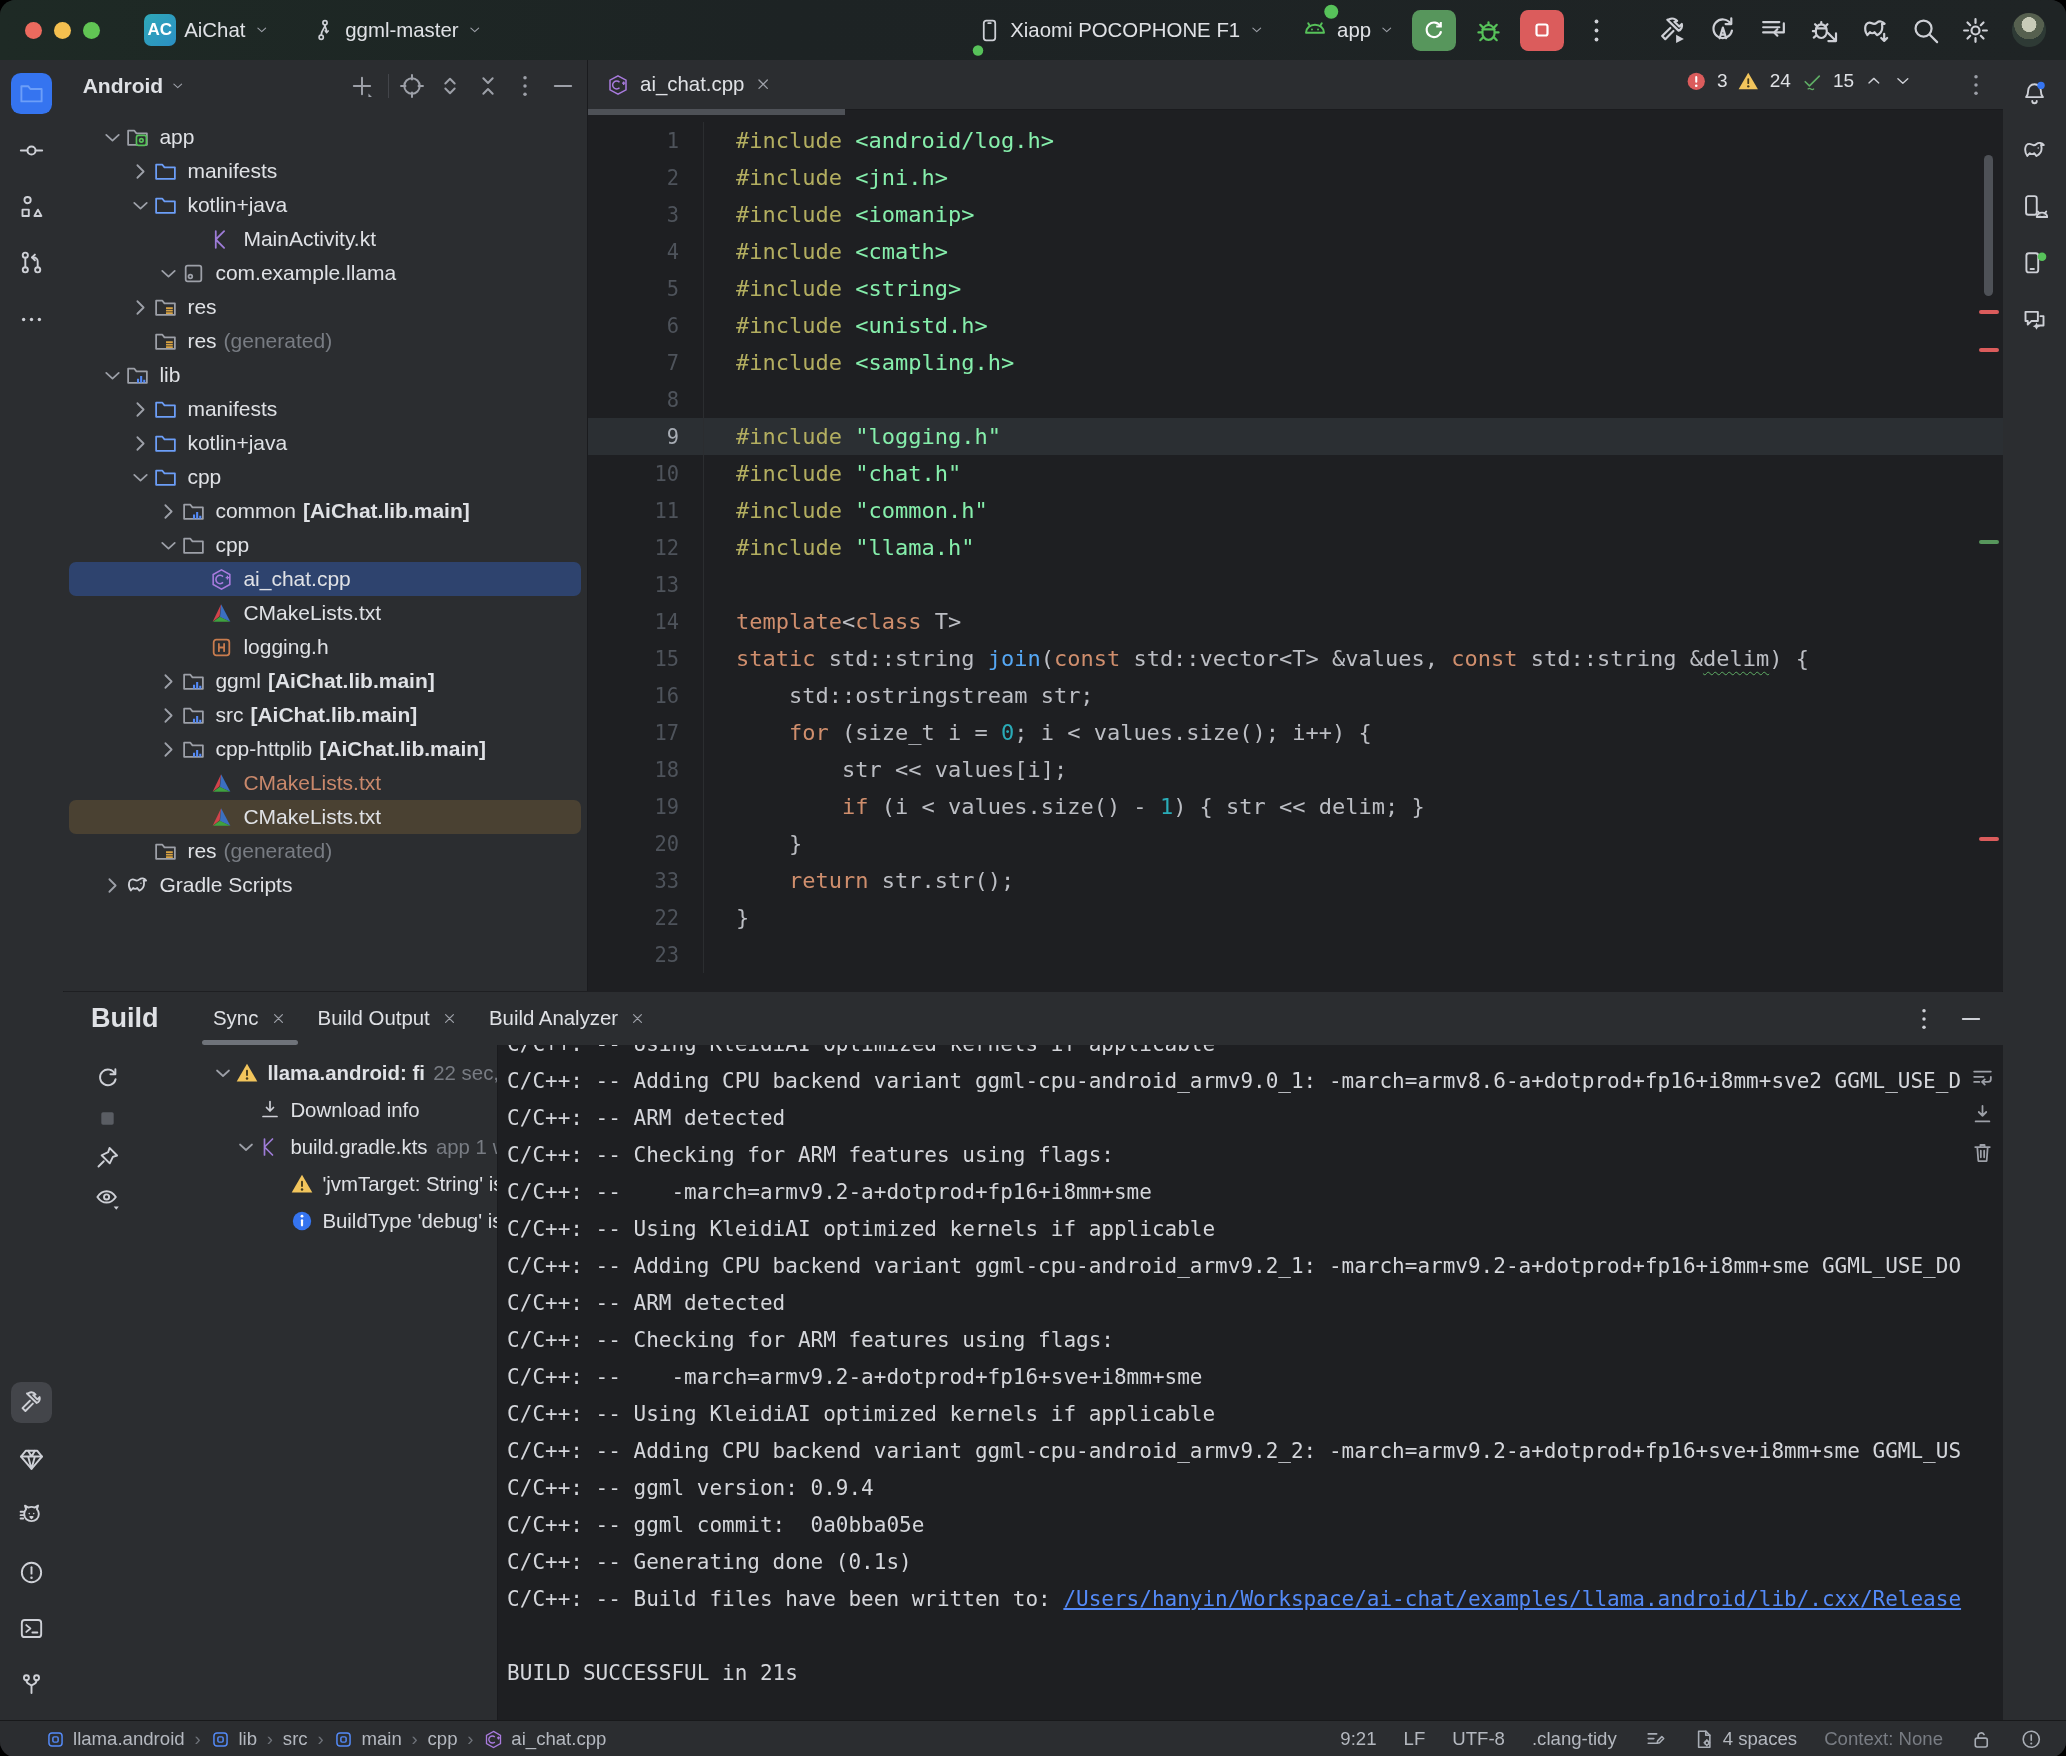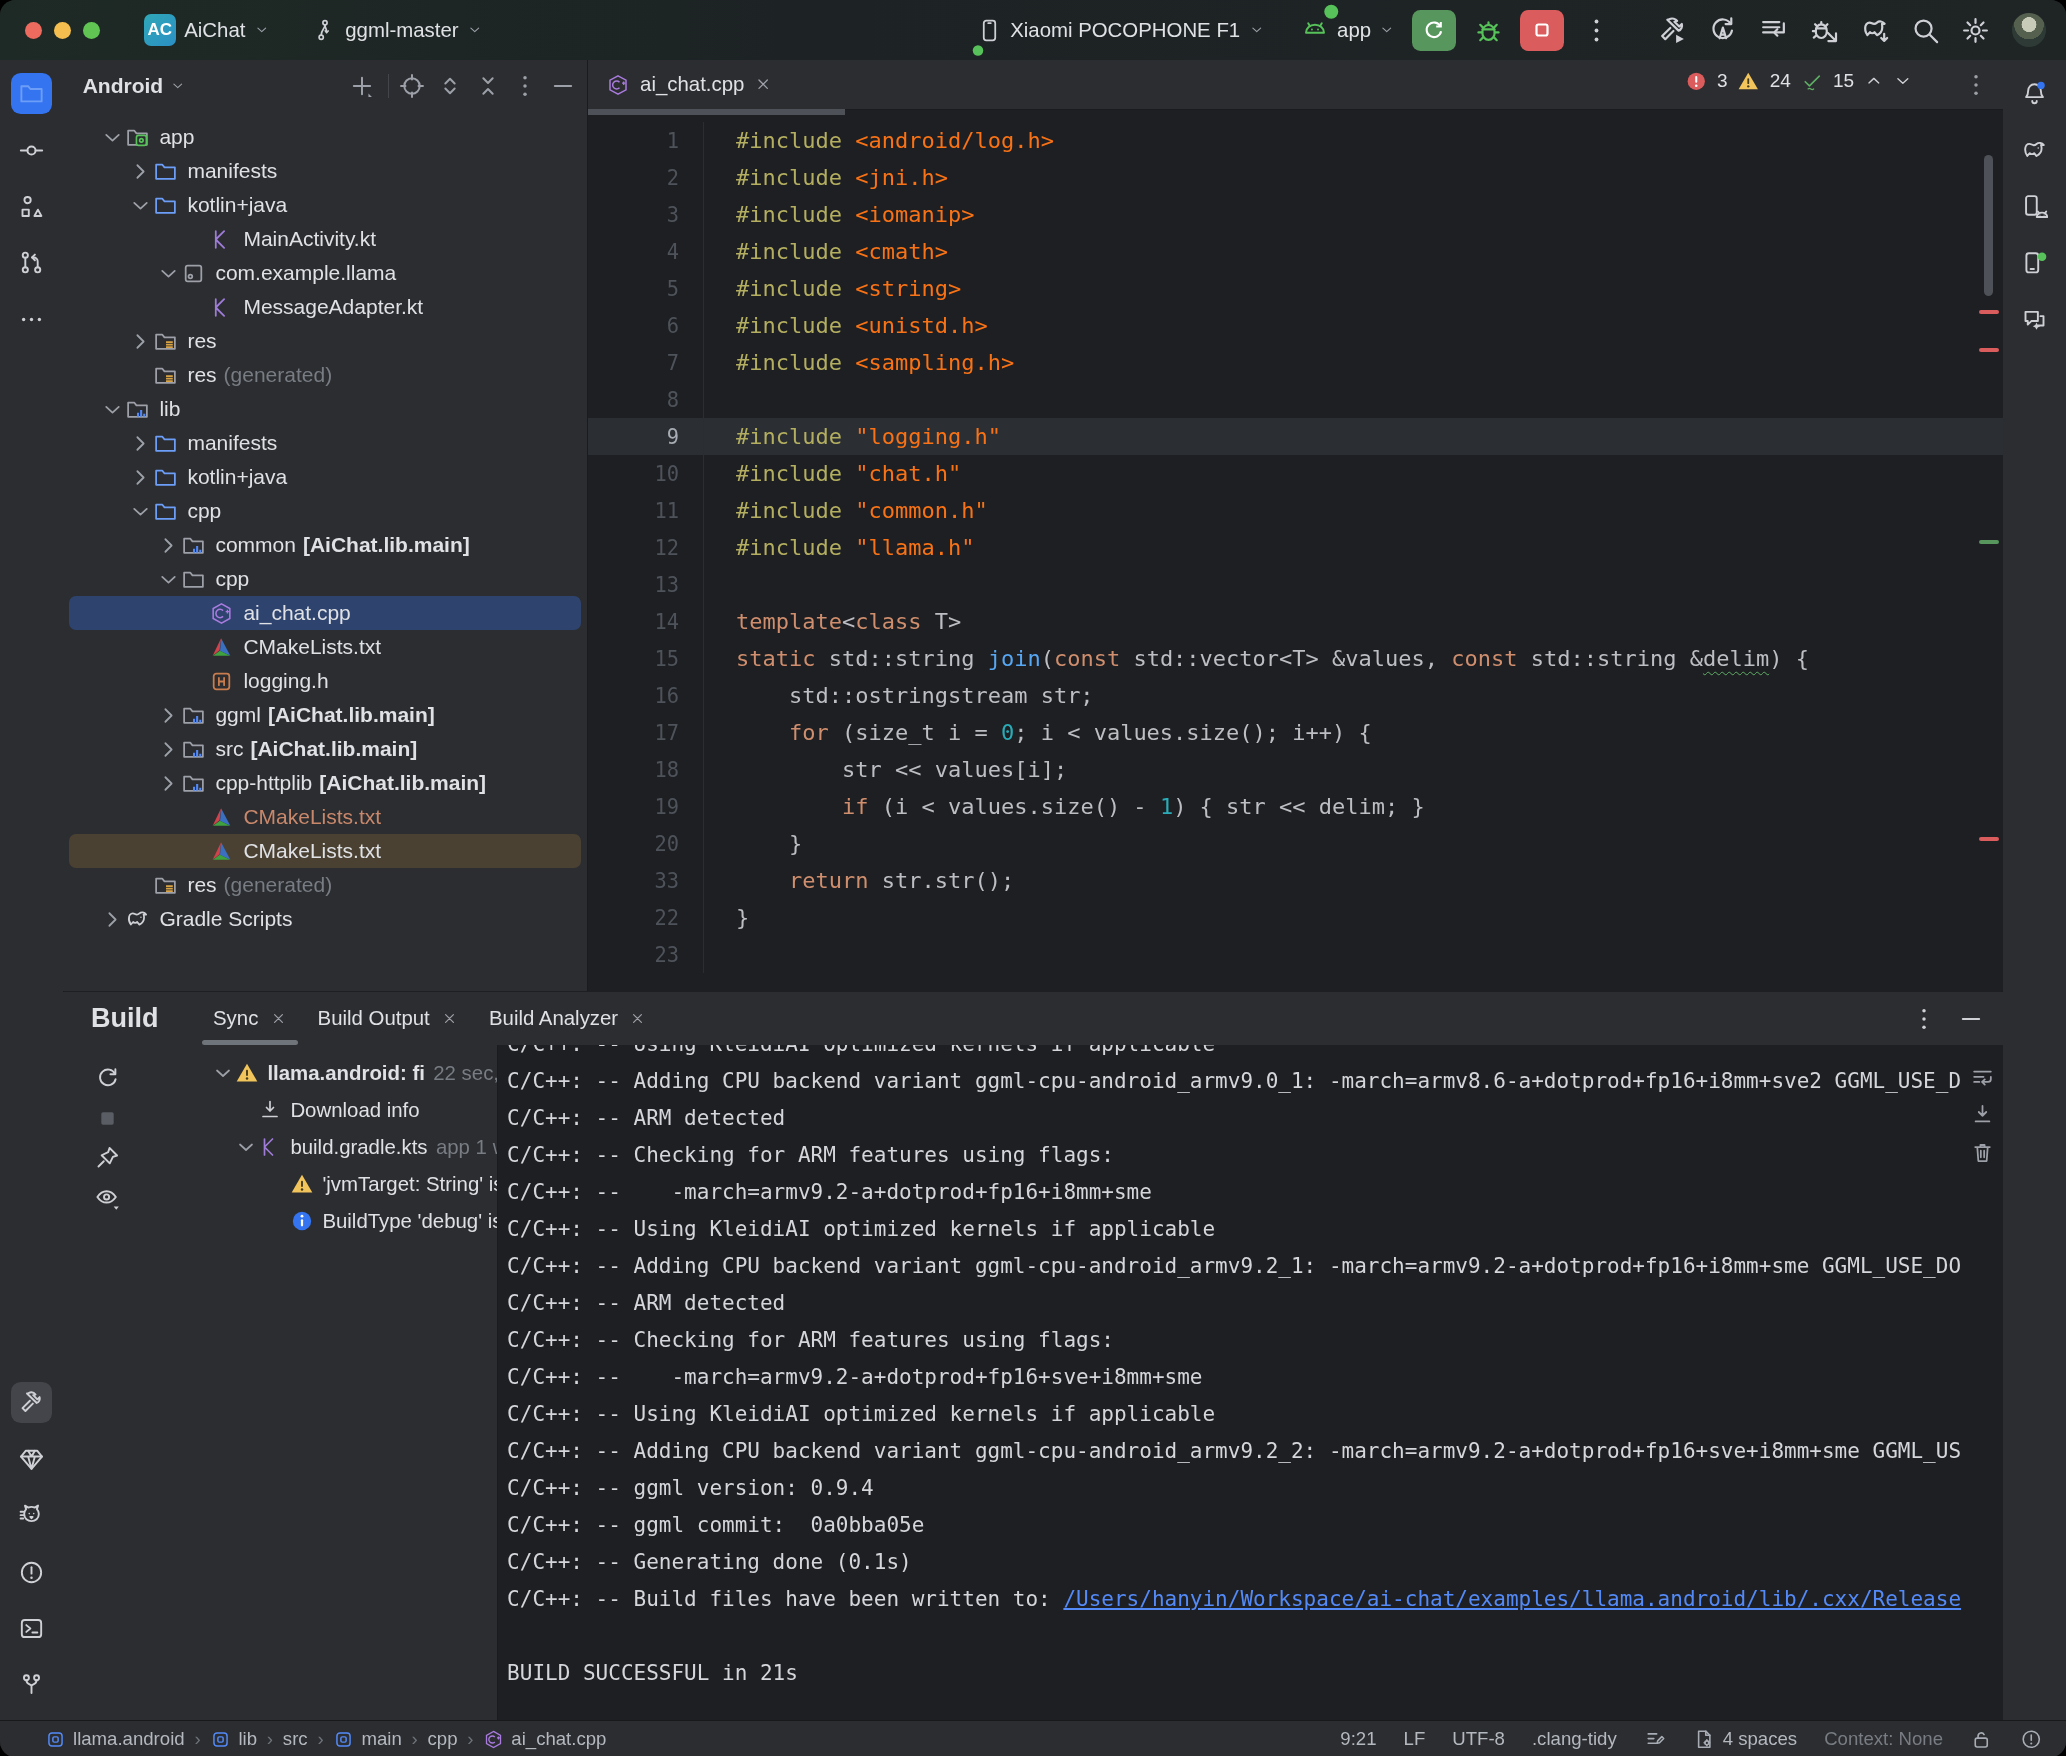--- a/index.html
+++ b/index.html
@@ -57,21 +57,21 @@
   .tab{display:flex;align-items:center;gap:9.8px;padding:0 18.3px;height:100%;font-size:20.4px;}
   .tab .close{width:18.3px;height:18.3px;color:#9DA0A8;}
   .tab-kebab{position:absolute;right:12.7px;top:10.5px;width:28px;height:28px;color:#9DA0A8;}
   .hthumb{position:absolute;left:0;top:49px;width:257px;height:6.3px;background:#4E5157;}
   .code{position:absolute;left:0;top:62px;right:0;bottom:0;font-family:"DejaVu Sans Mono",monospace;font-size:22px;}
   .cline{display:flex;height:37px;align-items:center;white-space:pre;}
   .cline.caret{background:#2B2F33;}
   .ln{width:91px;text-align:right;padding-right:24px;color:#4E535B;flex:0 0 auto;font-size:20.4px;}
   .cline.caret .ln{color:#A8ADB5;}
   .ctext{padding-left:32px;border-left:0.7px solid #2B2D30;height:100%;display:flex;align-items:center;}
-  .pp{color:#B3AE60}.inc{color:#f97316}.kw{color:#CF8E6D}.fn{color:#56A8F5}.num{color:#2AACB8}.pl{color:#BCBEC4}
+  .pp{color:#B3AE60}.inc{color:#86efac}.kw{color:#CF8E6D}.fn{color:#56A8F5}.num{color:#2AACB8}.pl{color:#BCBEC4}
   .sq{color:#BCBEC4;text-decoration:underline wavy #5FAD65 1.4px;text-underline-offset:4.9px;}
   .inspections{position:absolute;top:9.8px;right:90px;display:flex;align-items:center;gap:9.8px;font-size:19px;color:#DFE1E5;}
   .inspections .ic{width:22.5px;height:22.5px;}
   .vthumb{position:absolute;right:9.8px;top:95px;width:9.1px;height:141px;border-radius:4.9px;background:#4E5157;}
   .stripe-mark{position:absolute;right:4.2px;width:19.7px;height:4.2px;border-radius:2.1px;}
 
   
   .build{position:absolute;left:63px;top:992px;right:63px;bottom:37px;background:#2B2D30;overflow:hidden;}
   .build-head{height:53px;display:flex;align-items:center;padding-left:28px;position:relative;}
   .build-title{font-size:27px;font-weight:bold;margin-right:39px;}
@@ -532,30 +532,20 @@
               <path d="M6 9.5 12 15l6-5.5"></path>
             </svg>
           </span>
           <span class="ic" style="width:25px;height:25px;position:relative;margin-right:9.8px">
             <svg viewBox="0 0 24 24" fill="none" stroke="#9DA0A8" stroke-width="1.7" stroke-linecap="round" stroke-linejoin="round">
               <rect x="4.5" y="4.5" width="15" height="15" rx="2"></rect>
               <circle cx="9" cy="14.8" r="1.8"></circle>
             </svg>
           </span>
     <span>com.example.llama</span>
-
-  </div>
-        <div class="trow" style="padding-left:115px">
-    <span class="tchev"></span>
-          <span class="ic" style="width:25px;height:25px;position:relative;margin-right:9.8px">
-            <svg viewBox="0 0 24 24" fill="none" stroke="#9E7CD8" stroke-width="1.7" stroke-linecap="round" stroke-linejoin="round">
-              <path d="M6.5 4v16M6.5 12 14.5 4M6.5 12l8 8"></path>
-            </svg>
-          </span>
-    <span>MessageAdapter.kt</span>
 
   </div>
         <div class="trow" style="padding-left:59px">
     <span class="ic tchev">
             <svg viewBox="0 0 24 24" fill="none" stroke="currentColor" stroke-width="1.7" stroke-linecap="round" stroke-linejoin="round">
               <path d="M9 6l6 6-6 6"></path>
             </svg>
           </span>
           <span class="ic" style="width:25px;height:25px;position:relative;margin-right:9.8px">
             <svg viewBox="0 0 24 24" fill="none" stroke="#9DA0A8" stroke-width="1.7" stroke-linecap="round" stroke-linejoin="round">

